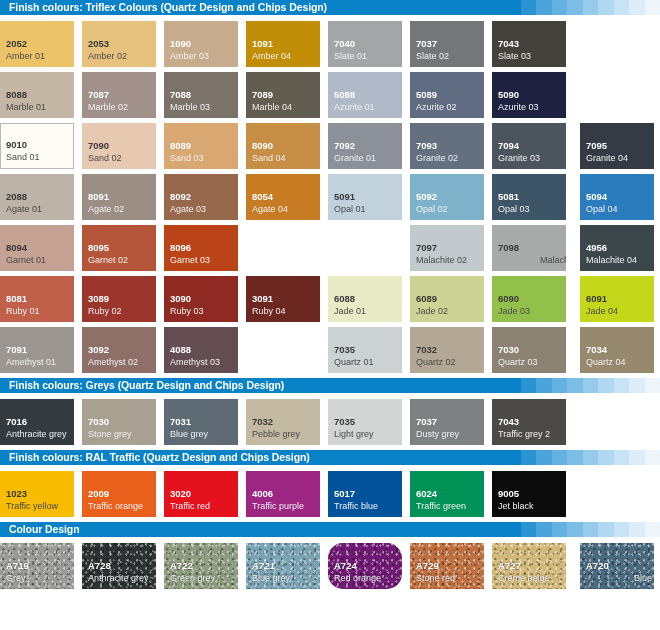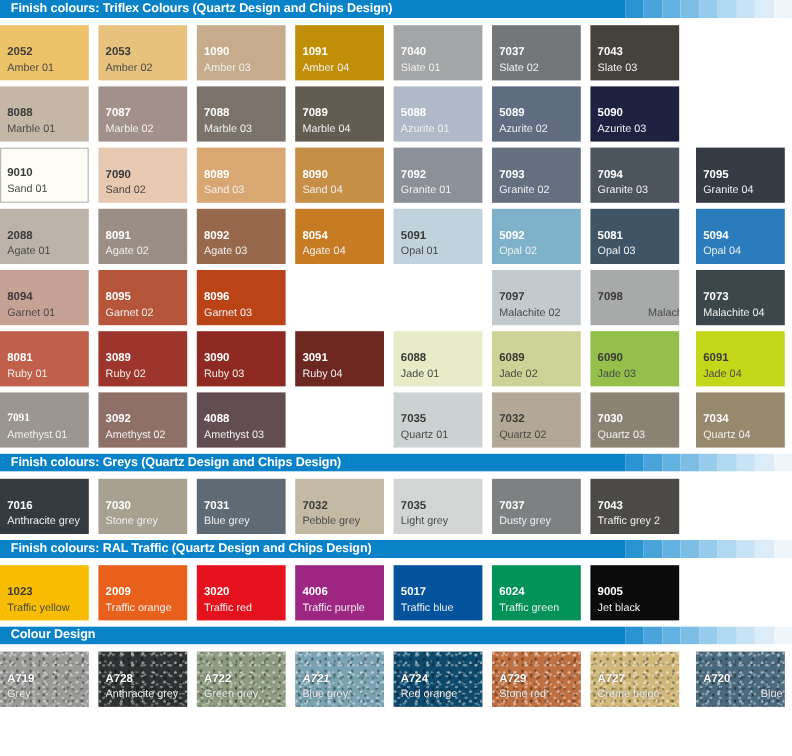--- a/index.html
+++ b/index.html
@@ -224,21 +224,21 @@
         </div>
         <div class="sw" title="7097 Malachite 02" style="left: 410px; background: rgb(195, 202, 206);">
           <div class="code" style="color: rgb(58, 58, 58);">7097</div>
           <div class="nm" style="color: rgb(74, 74, 74);">Malachite 02</div>
         </div>
         <div class="sw" title="7098 Malachite 03" style="left: 492px; background: rgb(168, 170, 169);">
           <div class="code" style="color: rgb(58, 58, 58);">7098</div>
           <div class="nm" style="color: rgb(74, 74, 74); margin-left: 42px;">Malachite 03</div>
         </div>
         <div class="sw" title="7073 Malachite 04" style="left: 580px; background: rgb(59, 71, 74);">
-          <div class="code" style="color: rgb(255, 255, 255);">7073</div>
+          <div class="code" style="color: rgb(255, 255, 255);">4956</div>
           <div class="nm" style="color: rgb(240, 240, 240);">Malachite 04</div>
         </div>
       </div>
       <div class="row">
         <div class="sw" title="8081 Ruby 01" style="left: 0px; background: rgb(193, 96, 74);">
           <div class="code" style="color: rgb(255, 255, 255);">8081</div>
           <div class="nm" style="color: rgb(240, 240, 240);">Ruby 01</div>
         </div>
         <div class="sw" title="3089 Ruby 02" style="left: 82px; background: rgb(156, 53, 44);">
           <div class="code" style="color: rgb(255, 255, 255);">3089</div>
@@ -264,21 +264,21 @@
           <div class="code" style="color: rgb(58, 58, 58);">6090</div>
           <div class="nm" style="color: rgb(74, 74, 74);">Jade 03</div>
         </div>
         <div class="sw" title="6091 Jade 04" style="left: 580px; background: rgb(196, 215, 27);">
           <div class="code" style="color: rgb(58, 58, 58);">6091</div>
           <div class="nm" style="color: rgb(74, 74, 74);">Jade 04</div>
         </div>
       </div>
       <div class="row">
         <div class="sw" title="7091 Amethyst 01" style="left: 0px; background: rgb(156, 150, 145);">
-          <div class="code" style="color: rgb(255, 255, 255); font-family: Liberation Serif, serif;">7091</div>
+          <div class="code" style="color: rgb(255, 255, 255);">7091</div>
           <div class="nm" style="color: rgb(240, 240, 240);">Amethyst 01</div>
         </div>
         <div class="sw" title="3092 Amethyst 02" style="left: 82px; background: rgb(143, 112, 105);">
           <div class="code" style="color: rgb(255, 255, 255);">3092</div>
           <div class="nm" style="color: rgb(240, 240, 240);">Amethyst 02</div>
         </div>
         <div class="sw" title="4088 Amethyst 03" style="left: 164px; background: rgb(100, 77, 82);">
           <div class="code" style="color: rgb(255, 255, 255);">4088</div>
           <div class="nm" style="color: rgb(240, 240, 240);">Amethyst 03</div>
         </div>
@@ -426,21 +426,21 @@
           <div class="nm" style="color: rgb(240, 240, 240);">Anthracite grey</div>
         </div>
         <div class="sw tex" title="A722 Green grey" style="left: 164px; background: rgb(141, 155, 126);">
           <div class="code" style="color: rgb(255, 255, 255);">A722</div>
           <div class="nm" style="color: rgb(240, 240, 240);">Green grey</div>
         </div>
         <div class="sw tex" title="A721 Blue grey" style="left: 246px; background: rgb(121, 163, 179);">
           <div class="code" style="color: rgb(255, 255, 255); font-style: italic;">A721</div>
           <div class="nm" style="color: rgb(240, 240, 240);">Blue grey</div>
         </div>
-        <div class="sw tex" title="A724 Red orange" style="left: 328px; background: #0c4a6e;">
+        <div class="sw tex" title="A724 Red orange" style="left: 328px; background: #701a75; border-radius: 15px;">
           <div class="code" style="color: rgb(255, 255, 255);">A724</div>
           <div class="nm" style="color: rgb(240, 240, 240);">Red orange</div>
         </div>
         <div class="sw tex" title="A729 Stone red" style="left: 410px; background: rgb(192, 112, 63);">
           <div class="code" style="color: rgb(255, 255, 255);">A729</div>
           <div class="nm" style="color: rgb(240, 240, 240);">Stone red</div>
         </div>
         <div class="sw tex" title="A727 Creme beige" style="left: 492px; background: rgb(210, 184, 120);">
           <div class="code" style="color: rgb(255, 255, 255);">A727</div>
           <div class="nm" style="color: rgb(240, 240, 240);">Creme beige</div>

